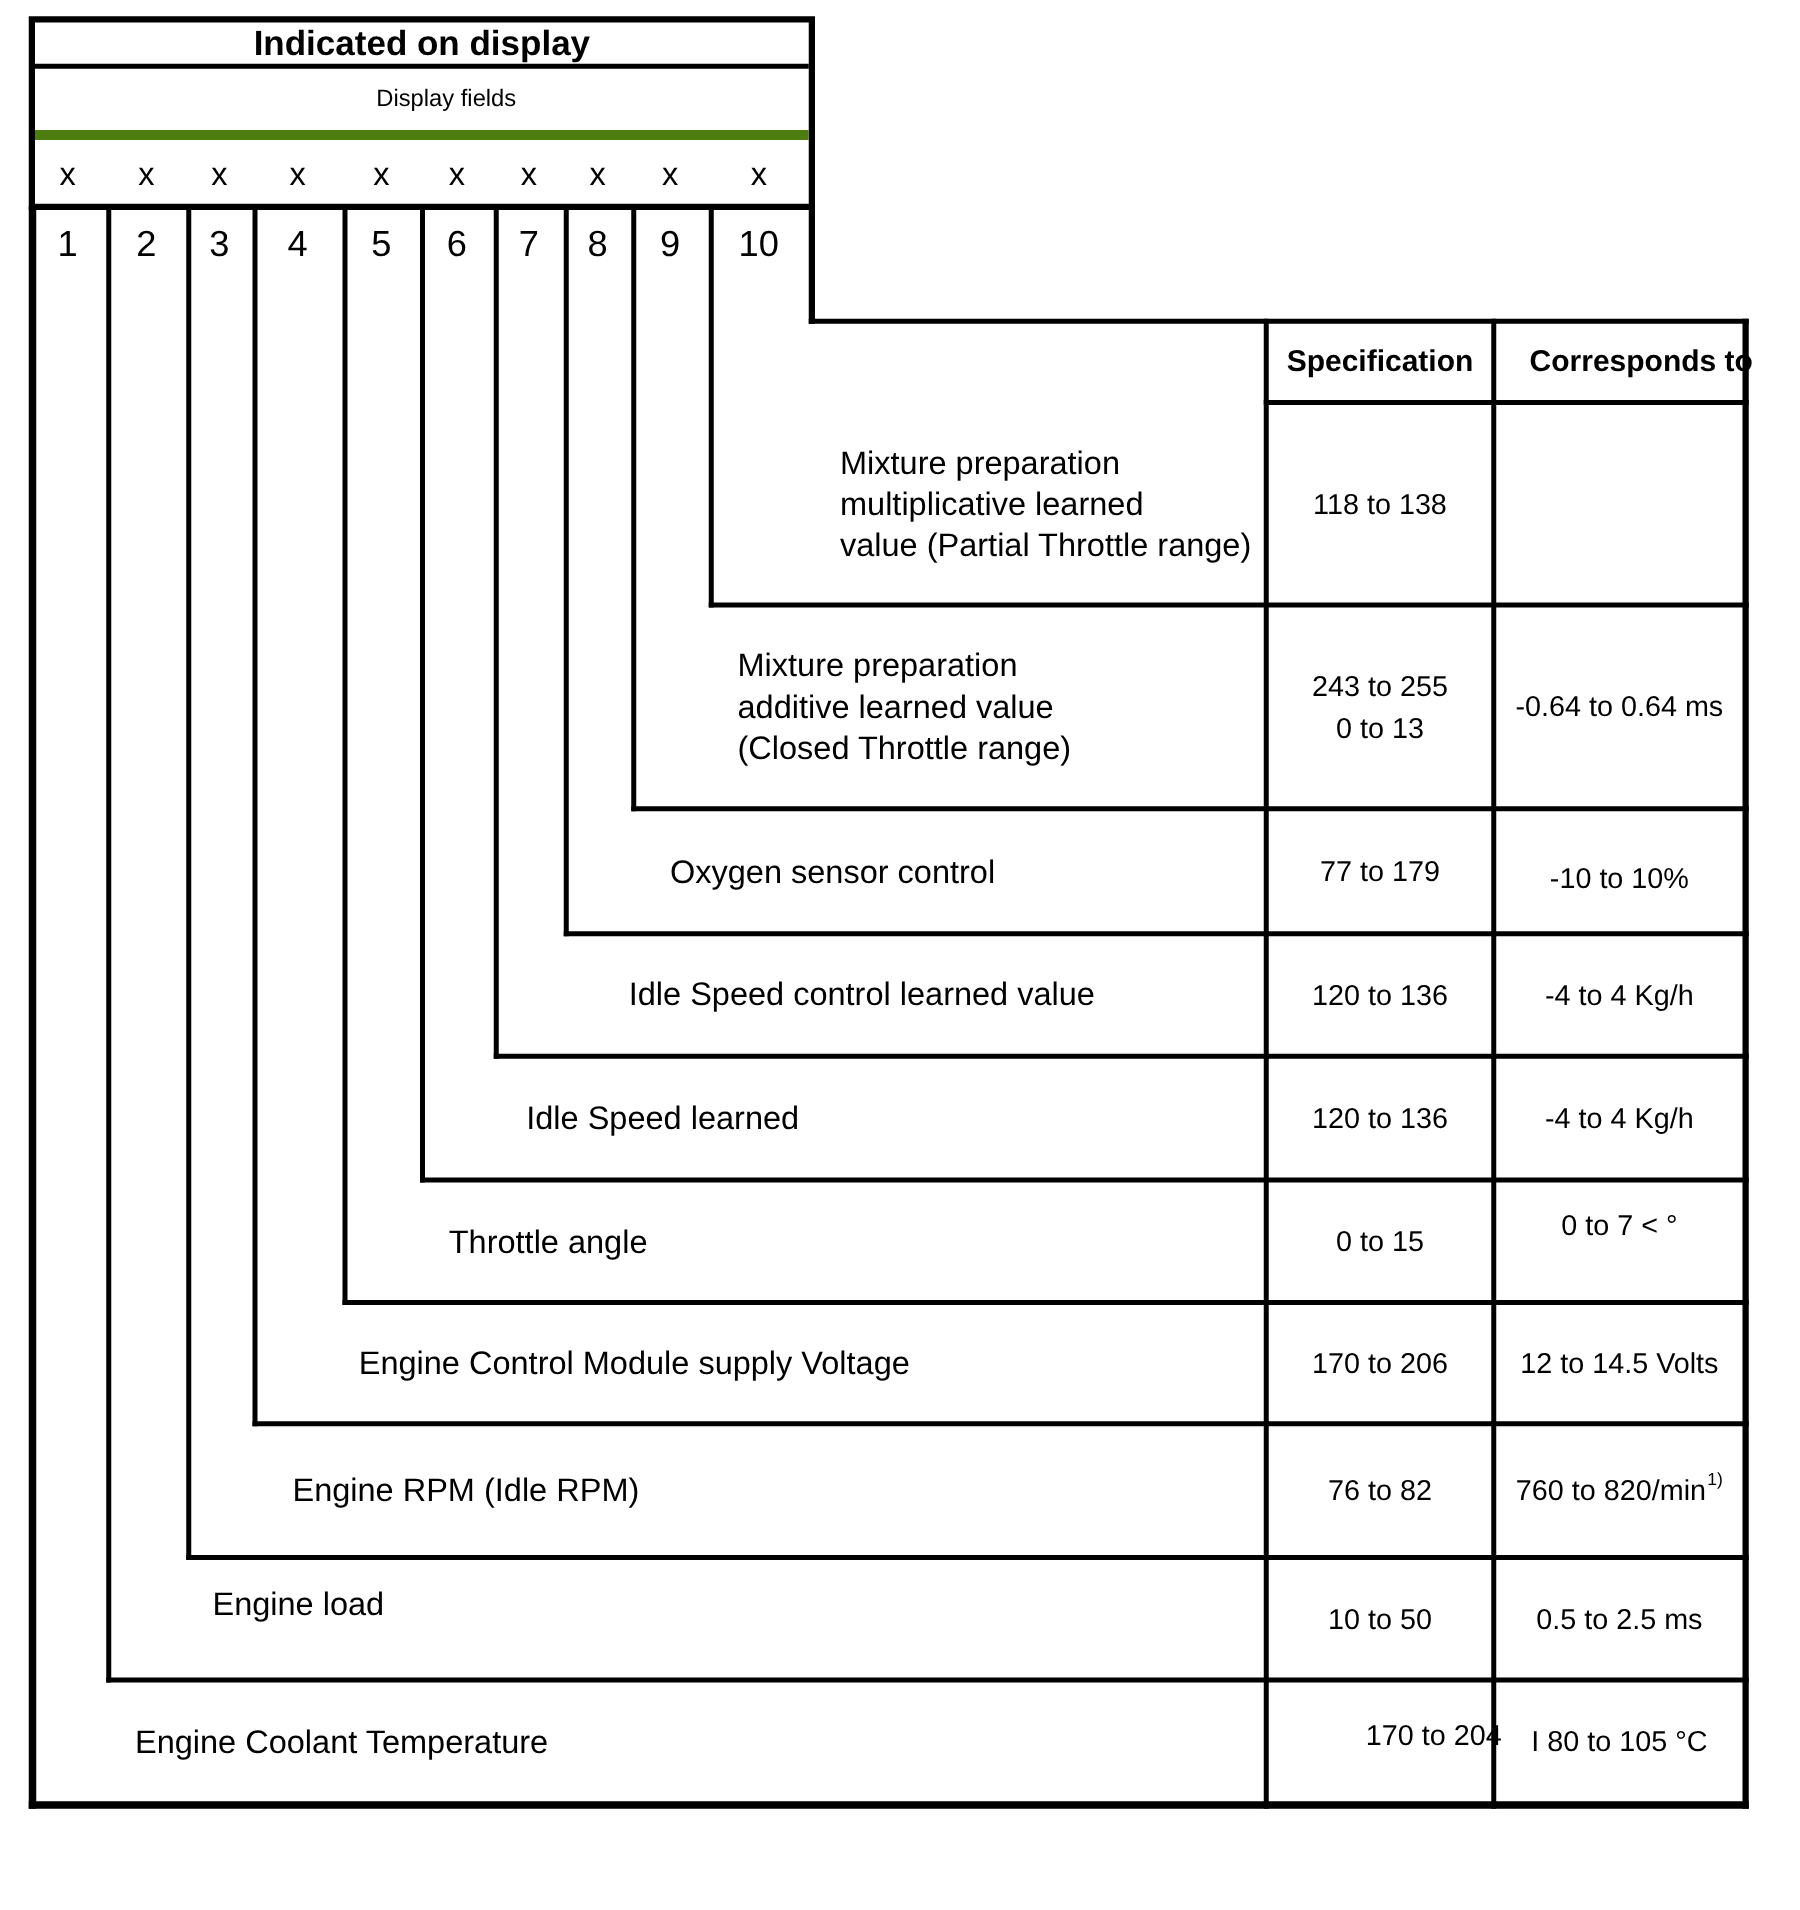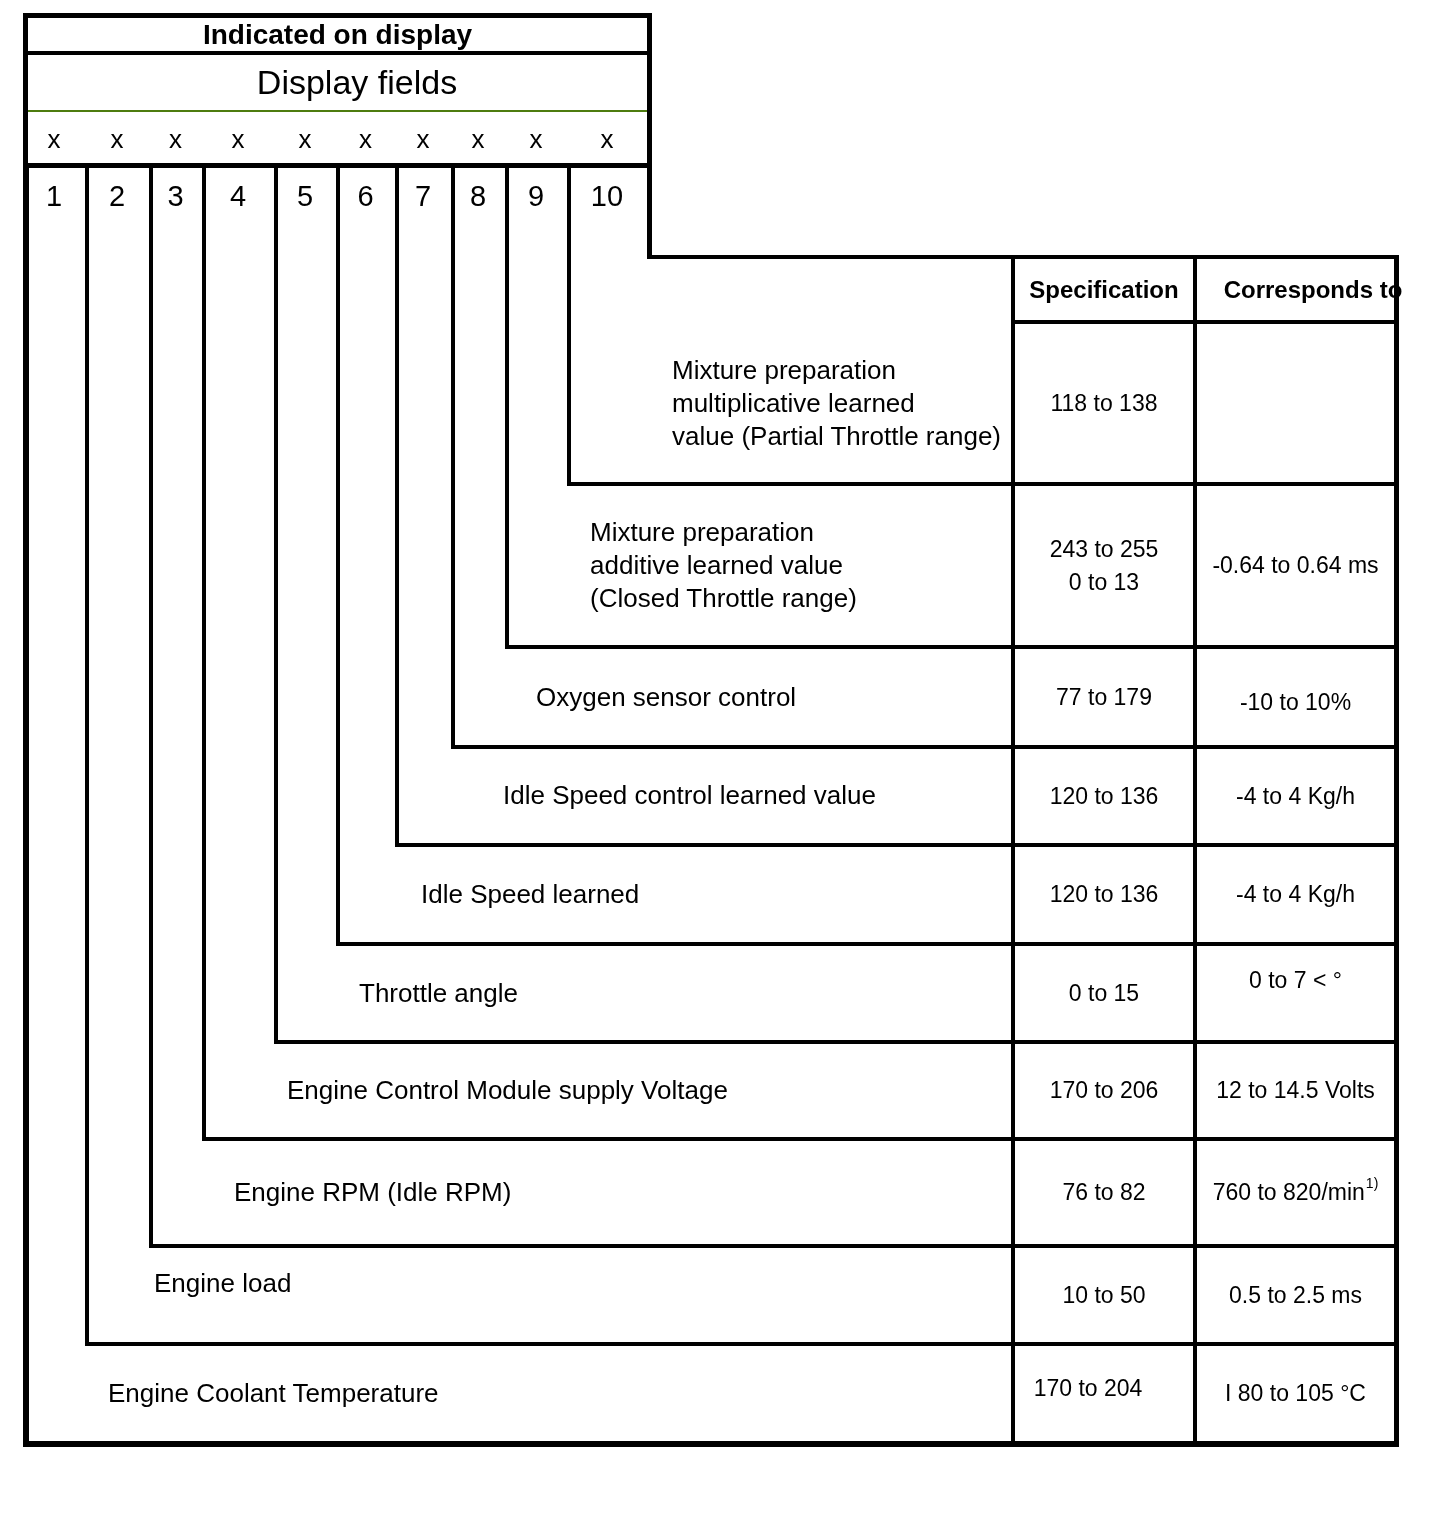--- a/index.html
+++ b/index.html
@@ -13,23 +13,23 @@
   .hline { position:absolute; background:#000; height:4px; }
   .vline { position:absolute; background:#000; width:4px; }
   .vline.thick { width:5px; }
   .topbox { position:absolute; left:23px; top:13px; width:629px; height:155px; border:5px solid #000; }
   .topbox-title {
     height:37px; border-bottom:4px solid #000;
     display:flex; align-items:center; justify-content:center;
     font-weight:bold; font-size:28px;
   }
   .topbox-subtitle {
-    height:57px; border-bottom:2px solid #4d7c0f;
+    height:57px; border-bottom:8px solid #4d7c0f;
     display:flex; align-items:center; justify-content:center;
-    font-size:34px;
+    font-size:19px;
     padding-left:39px;
   }
   .xmark {
     position:absolute; top:114px; height:50px;
     display:flex; align-items:center; justify-content:center;
     font-size:26px;
   }
   .num {
     position:absolute; top:169px; height:55px;
     display:flex; align-items:center; justify-content:center;
@@ -131,20 +131,20 @@
     <div class="cell-value" style="left: 1201px; top: 946px; width: 189px; height: 68px;"><span>0 to 7 &lt; °</span></div>
     <div class="l-shape" style="left: 202px; top: 165px; width: 1197px; height: 976px;"></div>
     <div class="row-label" style="left: 287px; top: 1044px; width: 718px; height: 93px;">Engine Control Module supply Voltage</div>
     <div class="cell-value" style="left: 1019px; top: 1044px; width: 170px; height: 93px;">170 to 206</div>
     <div class="cell-value" style="left: 1201px; top: 1044px; width: 189px; height: 93px;"><span>12 to 14.5 Volts</span></div>
     <div class="l-shape" style="left: 149px; top: 165px; width: 1250px; height: 1083px;"></div>
     <div class="row-label" style="left: 234px; top: 1141px; width: 771px; height: 103px;">Engine RPM (Idle RPM)</div>
     <div class="cell-value" style="left: 1019px; top: 1141px; width: 170px; height: 103px;">76 to 82</div>
     <div class="cell-value" style="left: 1201px; top: 1141px; width: 189px; height: 103px;"><span>760 to 820/min</span><sup class="corr-sup">1)</sup></div>
     <div class="l-shape" style="left: 85px; top: 165px; width: 1314px; height: 1181px;"></div>
-    <div class="row-label" style="left: 154px; top: 1248px; width: 835px; height: 70px;">Engine load</div>
+    <div class="row-label" style="left: 170px; top: 1248px; width: 835px; height: 70px;">Engine load</div>
     <div class="cell-value" style="left: 1019px; top: 1248px; width: 170px; height: 94px;">10 to 50</div>
     <div class="cell-value" style="left: 1201px; top: 1248px; width: 189px; height: 94px;"><span>0.5 to 2.5 ms</span></div>
     <div class="l-shape outer" style="left: 23px; top: 165px; width: 1376px; height: 1282px;"></div>
     <div class="row-label" style="left: 108px; top: 1346px; width: 897px; height: 95px;">Engine Coolant Temperature</div>
-    <div class="cell-value" style="left: 1003px; top: 1346px; width: 170px; height: 85px;">170 to 204</div>
+    <div class="cell-value" style="left: 1062px; top: 1346px; width: 170px; height: 85px;">170 to 204</div>
     <div class="cell-value" style="left: 1201px; top: 1346px; width: 189px; height: 95px;"><span>I 80 to 105 °C</span></div>
   </div>
 
 </body></html>

